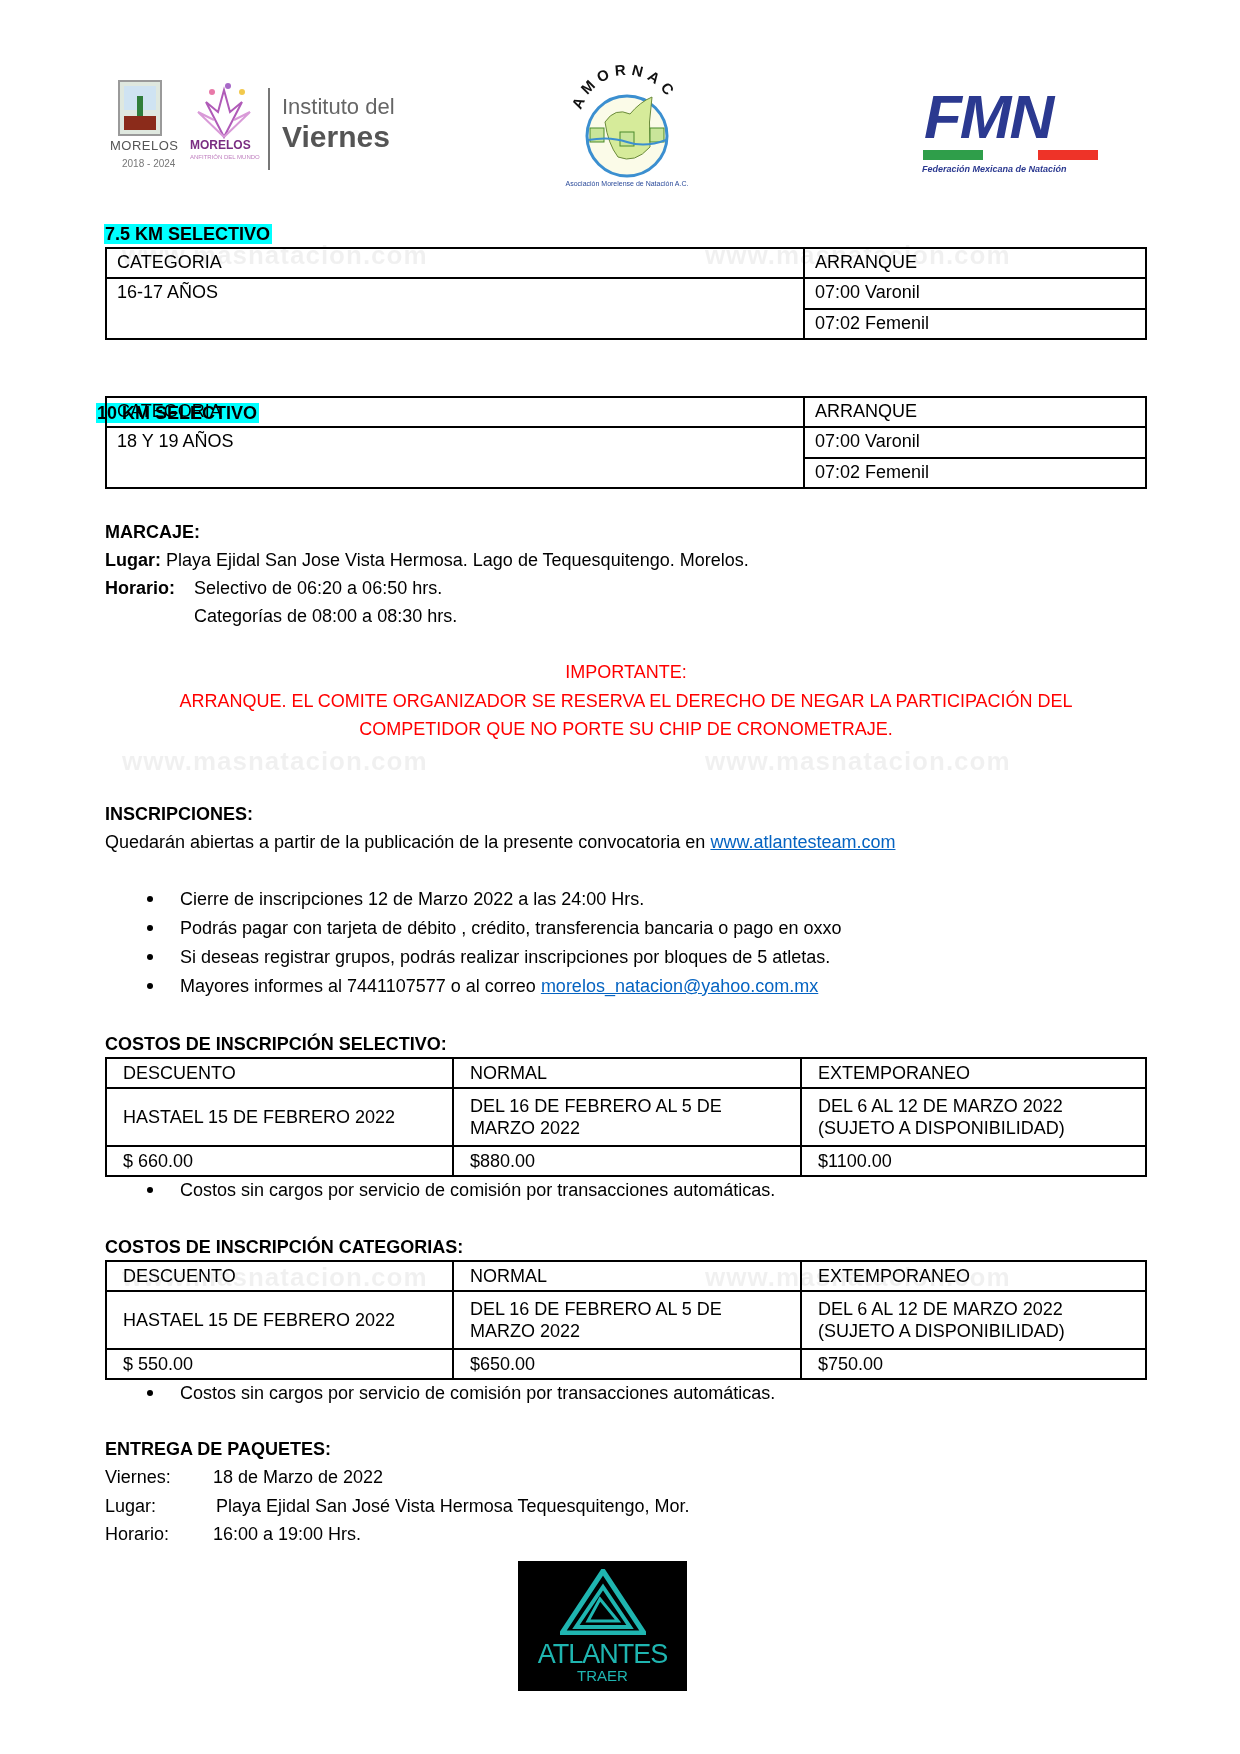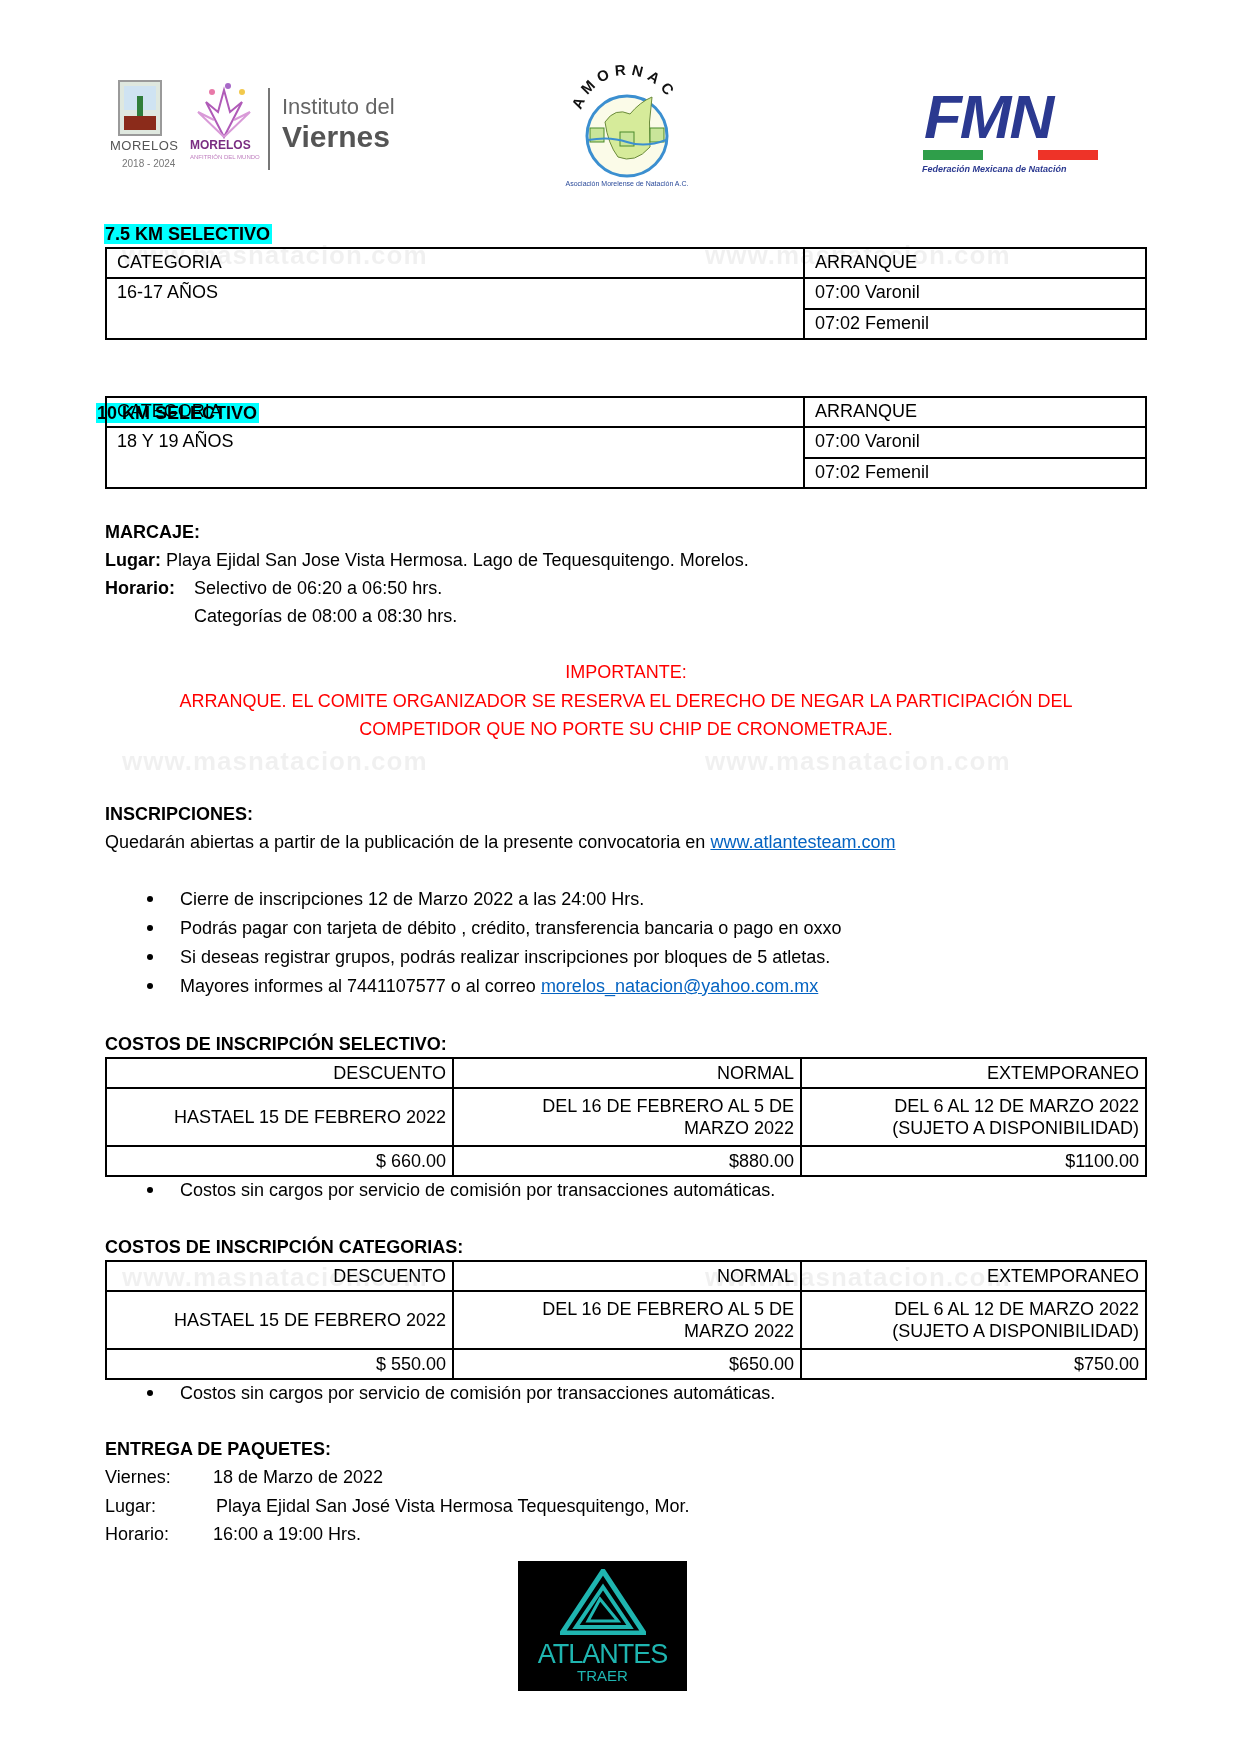--- a/index.html
+++ b/index.html
@@ -31,21 +31,21 @@
   .logo-fmn { left: 920px; top: 86px; width: 205px; height: 94px; }
   .fmn-letters { position:absolute; left:4px; top:0; font-size:62px; font-weight:bold; font-style:italic; color:#2b3990; letter-spacing:-2px; line-height:62px; }
   .fmn-green { position:absolute; left:3px; top:64px; width:60px; height:10px; background:#2f9e4a; }
   .fmn-red { position:absolute; left:118px; top:64px; width:60px; height:10px; background:#ee3328; }
   .fmn-sub { position:absolute; left:2px; top:78px; font-size:9px; font-weight:bold; font-style:italic; color:#2b3990; white-space:nowrap; }
 
   
   table { border-collapse: collapse; position: absolute; }
   td { border: 2px solid #000; font-size: 18px; line-height: 22px; padding: 0; vertical-align: top; }
   .t-sched td { padding: 2px 10px; }
-  .t-cost td { text-align: right; vertical-align: middle; padding: 3px 6px; }
+  .t-cost td { text-align: left; vertical-align: middle; padding: 3px 16px; }
 
   .red { color: #ff0000; text-align: center; font-size: 18px; line-height: 28.5px; }
   a.link { color: #0563c1; text-decoration: underline; }
   .bullet { position:absolute; width:6px; height:6px; border-radius:50%; background:#000; }
 
   .watermark { position:absolute; font-size:26px; font-weight:bold; color:rgba(0,0,0,0.06); letter-spacing:1px; white-space:nowrap; pointer-events:none; }
 
   .atlantes { position:absolute; left:518px; top:1561px; width:169px; height:130px; background:#000; }
   .atl-text { position:absolute; left:0; width:169px; text-align:center; color:#1fb5b0; }
 </style>

